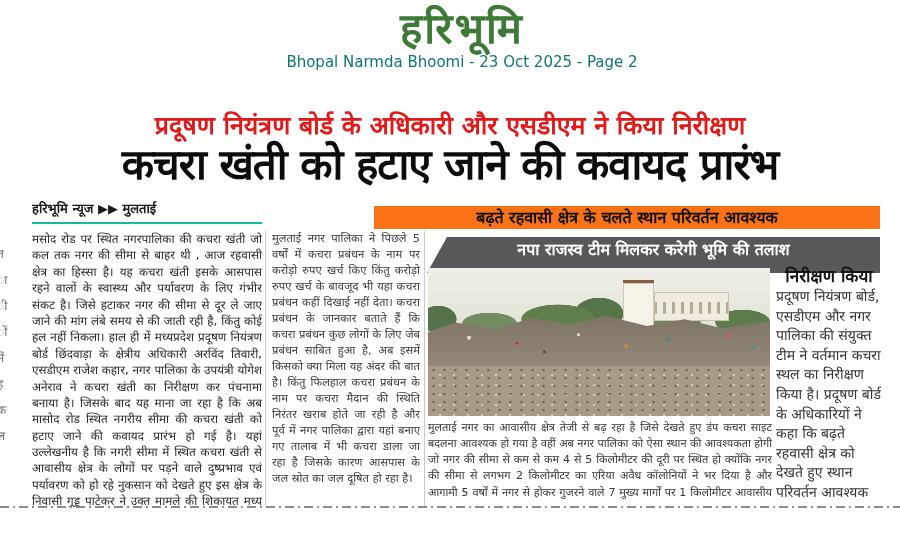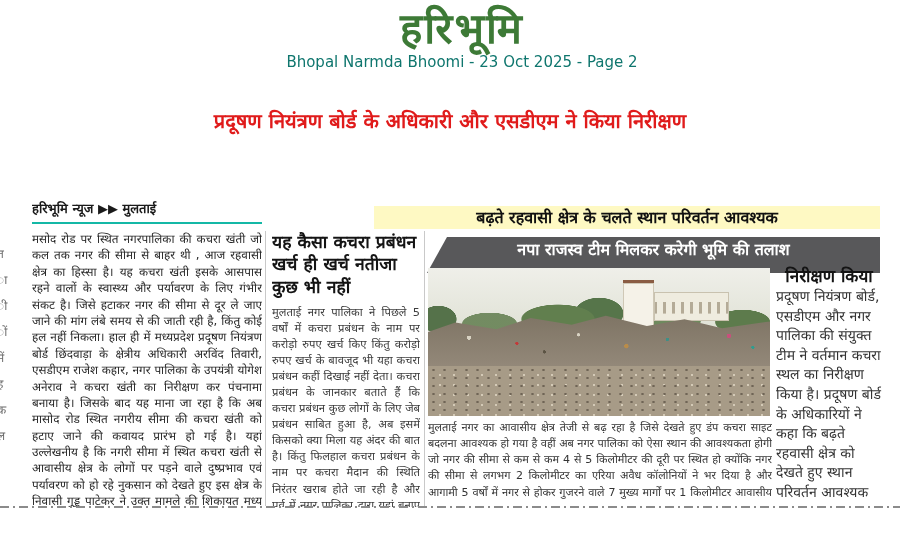--- a/index.html
+++ b/index.html
@@ -7,39 +7,39 @@
     position:relative;width:900px;height:533px;background:#ffffff;
     font-family:"DejaVu Sans", sans-serif;overflow:hidden;color:#222;
   }
   
   .masthead{position:absolute;top:4px;left:12px;width:100%;text-align:center;}
   .logo{font-size:42px;line-height:50px;font-weight:bold;color:#3d7a36;letter-spacing:2px;}
   .site{font-size:15px;line-height:17px;color:#1c1c1c;margin-top:1px;}
   .edition{font-size:15px;line-height:17px;color:#0f766e;}
   
   .kicker{position:absolute;top:107px;left:0;width:100%;text-align:center;
-    color:#e01b1b;font-size:20px;font-weight:bold;white-space:nowrap;}
+    color:#e01b1b;font-size:25px;font-weight:bold;white-space:nowrap;}
   .headline{position:absolute;top:134px;left:0;width:100%;text-align:center;
     color:#0c0c0c;font-size:42px;font-weight:bold;white-space:nowrap;letter-spacing:-1px;}
   
   .col-left{position:absolute;left:32px;top:199px;width:230px;height:308px;overflow:hidden;}
   .byline{font-size:13px;font-weight:bold;color:#1a1a1a;
     border-bottom:2px solid #14b8a6;padding-bottom:5px;margin-bottom:7px;}
   .body-text{font-size:11.8px;line-height:1.39;text-align:justify;color:#272727;}
   
   .col-mid{position:absolute;left:272px;top:231px;width:148px;height:276px;overflow:hidden;}
   .mid-heading{font-size:17.5px;line-height:1.28;font-weight:bold;color:#141414;margin-bottom:7px;}
   .mid-body{font-size:11.3px;line-height:1.42;text-align:justify;color:#3c3c3c;}
   
   .vsep{position:absolute;width:1px;background:#c9c9c9;top:231px;height:275px;}
   .vsep.one{left:265px;}
   .vsep.two{left:424px;}
   
   .band-yellow{position:absolute;left:374px;top:206px;width:506px;height:23px;
-    background:#fef9c3;color:#111;font-size:16px;line-height:23px;font-weight:bold;
+    background:#f97316;color:#111;font-size:16px;line-height:23px;font-weight:bold;
     text-align:center;white-space:nowrap;}
   .band-gray{position:absolute;left:427px;top:237px;width:453px;height:36px;
     background:#58585a;color:#ffffff;font-size:16px;line-height:26px;font-weight:bold;
     text-align:center;white-space:nowrap;
     clip-path:polygon(20px 0,100% 0,100% 100%,0 100%);}
   
   .photo{position:absolute;left:428px;top:268px;width:342px;height:148px;overflow:hidden;background:#e8e8e2;}
   .photo-sky{position:absolute;top:0;left:0;right:0;height:42%;
     background:linear-gradient(180deg,#efefe9,#e0e2d6);}
   .photo-trees{position:absolute;top:8%;left:0;right:0;height:38%;
@@ -95,41 +95,41 @@
 <body>
 
 <div class="page">
 
   <div class="masthead">
     <div class="logo">हरिभूमि</div>
     <div class="edition">Bhopal Narmda Bhoomi - 23 Oct 2025 - Page 2</div>
   </div>
 
   <div class="kicker">प्रदूषण नियंत्रण बोर्ड के अधिकारी और एसडीएम ने किया निरीक्षण</div>
+  <div class="headline">कचरा खंती को हटाए जाने की कवायद प्रारंभ</div>
 
   <div class="edge-strip">
     <span>त</span>
     <span>ा</span>
     <span>ी</span>
     <span>ों</span>
     <span>में</span>
     <span>ह</span>
     <span>क</span>
     <span>ल</span>
   </div>
 
   <div class="col-left">
     <div class="byline">हरिभूमि न्यूज ▶▶ मुलताई</div>
     <div class="body-text">मसोद रोड पर स्थित नगरपालिका की कचरा खंती जो कल तक नगर की सीमा से बाहर थी , आज रहवासी क्षेत्र का हिस्सा है। यह कचरा खंती इसके आसपास रहने वालों के स्वास्थ्य और पर्यावरण के लिए गंभीर संकट है। जिसे हटाकर नगर की सीमा से दूर ले जाए जाने की मांग लंबे समय से की जाती रही है, किंतु कोई हल नहीं निकला। हाल ही में मध्यप्रदेश प्रदूषण नियंत्रण बोर्ड छिंदवाड़ा के क्षेत्रीय अधिकारी अरविंद तिवारी, एसडीएम राजेश कहार, नगर पालिका के उपयंत्री योगेश अनेराव ने कचरा खंती का निरीक्षण कर पंचनामा बनाया है। जिसके बाद यह माना जा रहा है कि अब मासोद रोड स्थित नगरीय सीमा की कचरा खंती को हटाए जाने की कवायद प्रारंभ हो गई है। यहां उल्लेखनीय है कि नगरी सीमा में स्थित कचरा खंती से आवासीय क्षेत्र के लोगों पर पड़ने वाले दुष्प्रभाव एवं पर्यावरण को हो रहे नुकसान को देखते हुए इस क्षेत्र के निवासी गुड्डू पाटेकर ने उक्त मामले की शिकायत मध्य प्रदेश प्रदूषण कंट्रोल बोर्ड से की थी जिसकी जांच के लिए प्रदूषण कंट्रोल बोर्ड, राजस्व एवं नगर पालिका की संयुक्त टीम (डंप साइट या गार्बेज पिट) कचरा खंती स्थल पहुंची थी। नगर पालिका के अधिकारी एवं तहसीलदार ने मासोद रोड स्थित कचरा खंती को हटाकर दूसरे स्थान पर ले जाने के लिए, शासन की रिक्त भूमि की तलाश में जुट गए हैं माना जा रहा है कि शीघ्र ही इस समस्या का स्थाई हल निकाला जा सकेगा।</div>
   </div>
 
   <div class="vsep one"></div>
 
   <div class="col-mid">
-    <div class="mid-heading">यह कैसा कचरा प्रबंधन खर्च ही खर्च नतीजा कुछ भी नहीं</div>
     <div class="mid-body">मुलताई नगर पालिका ने पिछले 5 वर्षों में कचरा प्रबंधन के नाम पर करोड़ो रुपए खर्च किए किंतु करोड़ो रुपए खर्च के बावजूद भी यहा कचरा प्रबंधन कहीं दिखाई नहीं देता। कचरा प्रबंधन के जानकार बताते हैं कि कचरा प्रबंधन कुछ लोगों के लिए जेब प्रबंधन साबित हुआ है, अब इसमें किसको क्या मिला यह अंदर की बात है। किंतु फिलहाल कचरा प्रबंधन के नाम पर कचरा मैदान की स्थिति निरंतर खराब होते जा रही है और पूर्व में नगर पालिका द्वारा यहां बनाए गए तालाब में भी कचरा डाला जा रहा है जिसके कारण आसपास के जल स्रोत का जल दूषित हो रहा है।</div>
   </div>
 
   <div class="vsep two"></div>
 
   <div class="band-yellow">बढ़ते रहवासी क्षेत्र के चलते स्थान परिवर्तन आवश्यक</div>
   <div class="band-gray">नपा राजस्व टीम मिलकर करेगी भूमि की तलाश</div>
 
   <div class="photo">
     <div class="photo-sky"></div>

